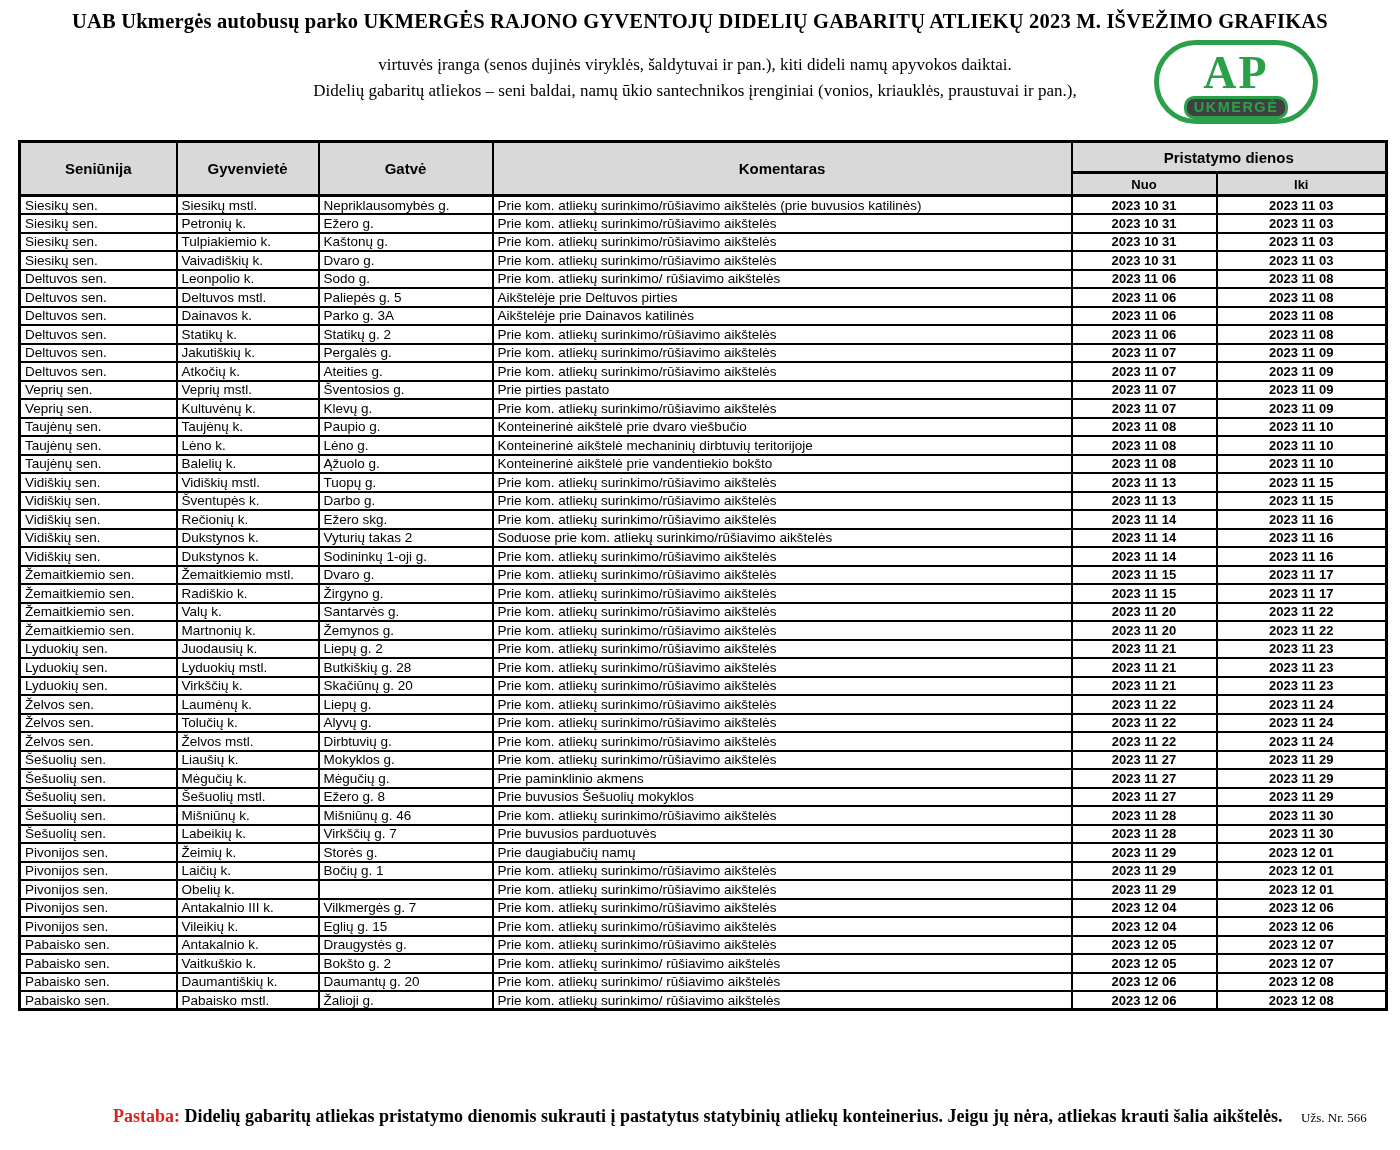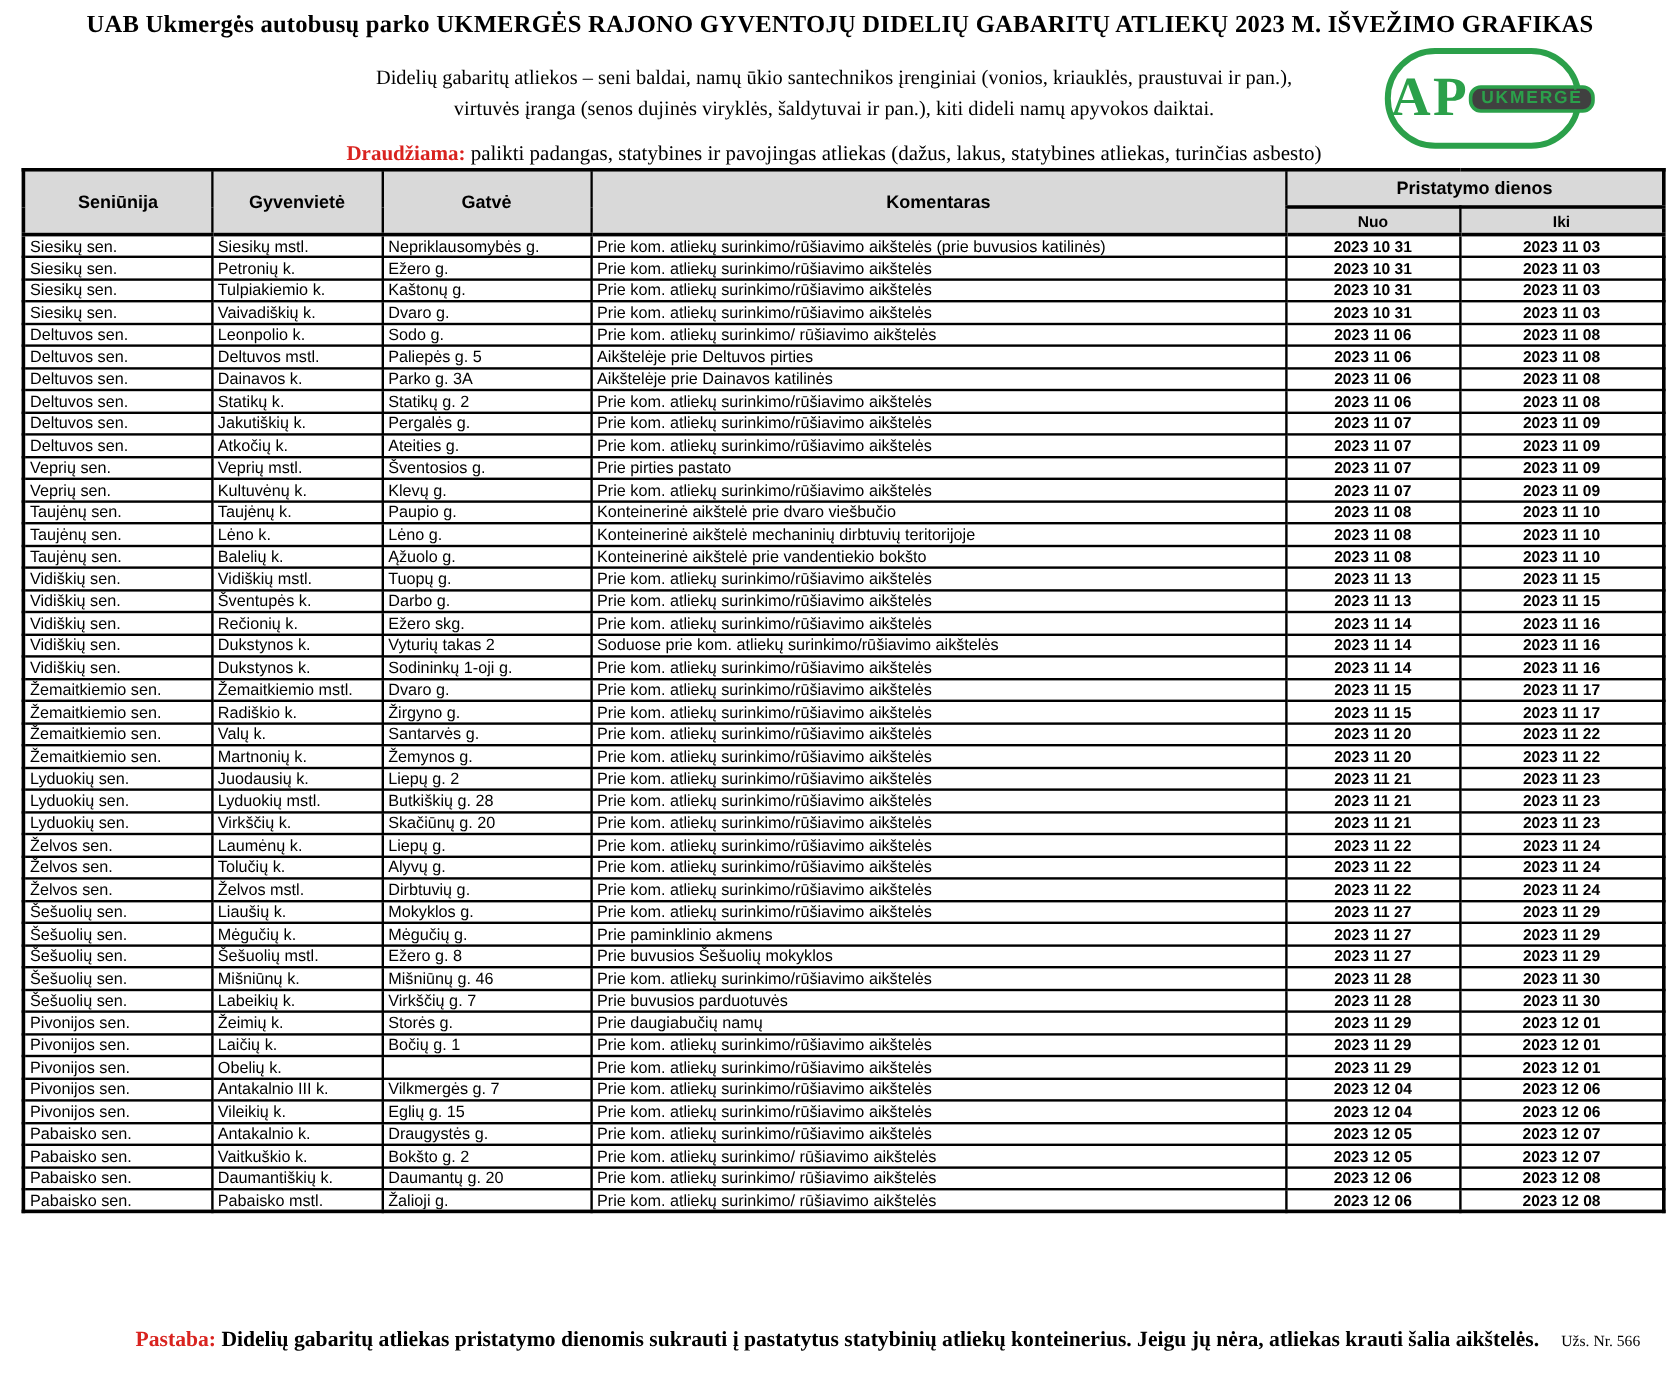--- a/index.html
+++ b/index.html
@@ -46,23 +46,23 @@
     color: var(--accent-red);
     font-weight: bold;
   }
   .logo {
     position: absolute;
     top: 40px; left: 1154px;
     width: 164px; height: 84px;
     border: 5px solid var(--logo-green);
     border-radius: 42px;
     display: flex;
-    flex-direction: row;
+    flex-direction: column;
     align-items: center;
-    justify-content: flex-start;
+    justify-content: flex-end;
   }
   .logo-ap {
     font-family: "Liberation Serif", serif;
     font-weight: bold;
     font-size: 46px;
     line-height: 0.95;
     color: var(--logo-green);
     letter-spacing: 2px;
     margin-top: -2px;
   }
@@ -129,26 +129,22 @@
   }
 </style>
 </head>
 <body>
 
 <div class="page">
 
   <div class="title">UAB Ukmergės autobusų parko UKMERGĖS RAJONO GYVENTOJŲ DIDELIŲ GABARITŲ ATLIEKŲ 2023 M. IŠVEŽIMO GRAFIKAS</div>
 
   <div class="desc">
+    <div>virtuvės įranga (senos dujinės viryklės, šaldytuvai ir pan.), kiti dideli namų apyvokos daiktai.</div>
     <div>Didelių gabaritų atliekos – seni baldai, namų ūkio santechnikos įrenginiai (vonios, kriauklės, praustuvai ir pan.),</div>
-    <div>virtuvės įranga (senos dujinės viryklės, šaldytuvai ir pan.), kiti dideli namų apyvokos daiktai.</div>
-    <div class="forbidden">
-      <span class="red-label">Draudžiama:</span>
-      <span>palikti padangas, statybines ir pavojingas atliekas (dažus, lakus, statybines atliekas, turinčias asbesto)</span>
-    </div>
   </div>
 
   <div class="logo">
     <div class="logo-ap">AP</div>
     <div class="logo-city">UKMERGĖ</div>
   </div>
 
   <table class="schedule">
     <colgroup>
       <col style="width:157px">

